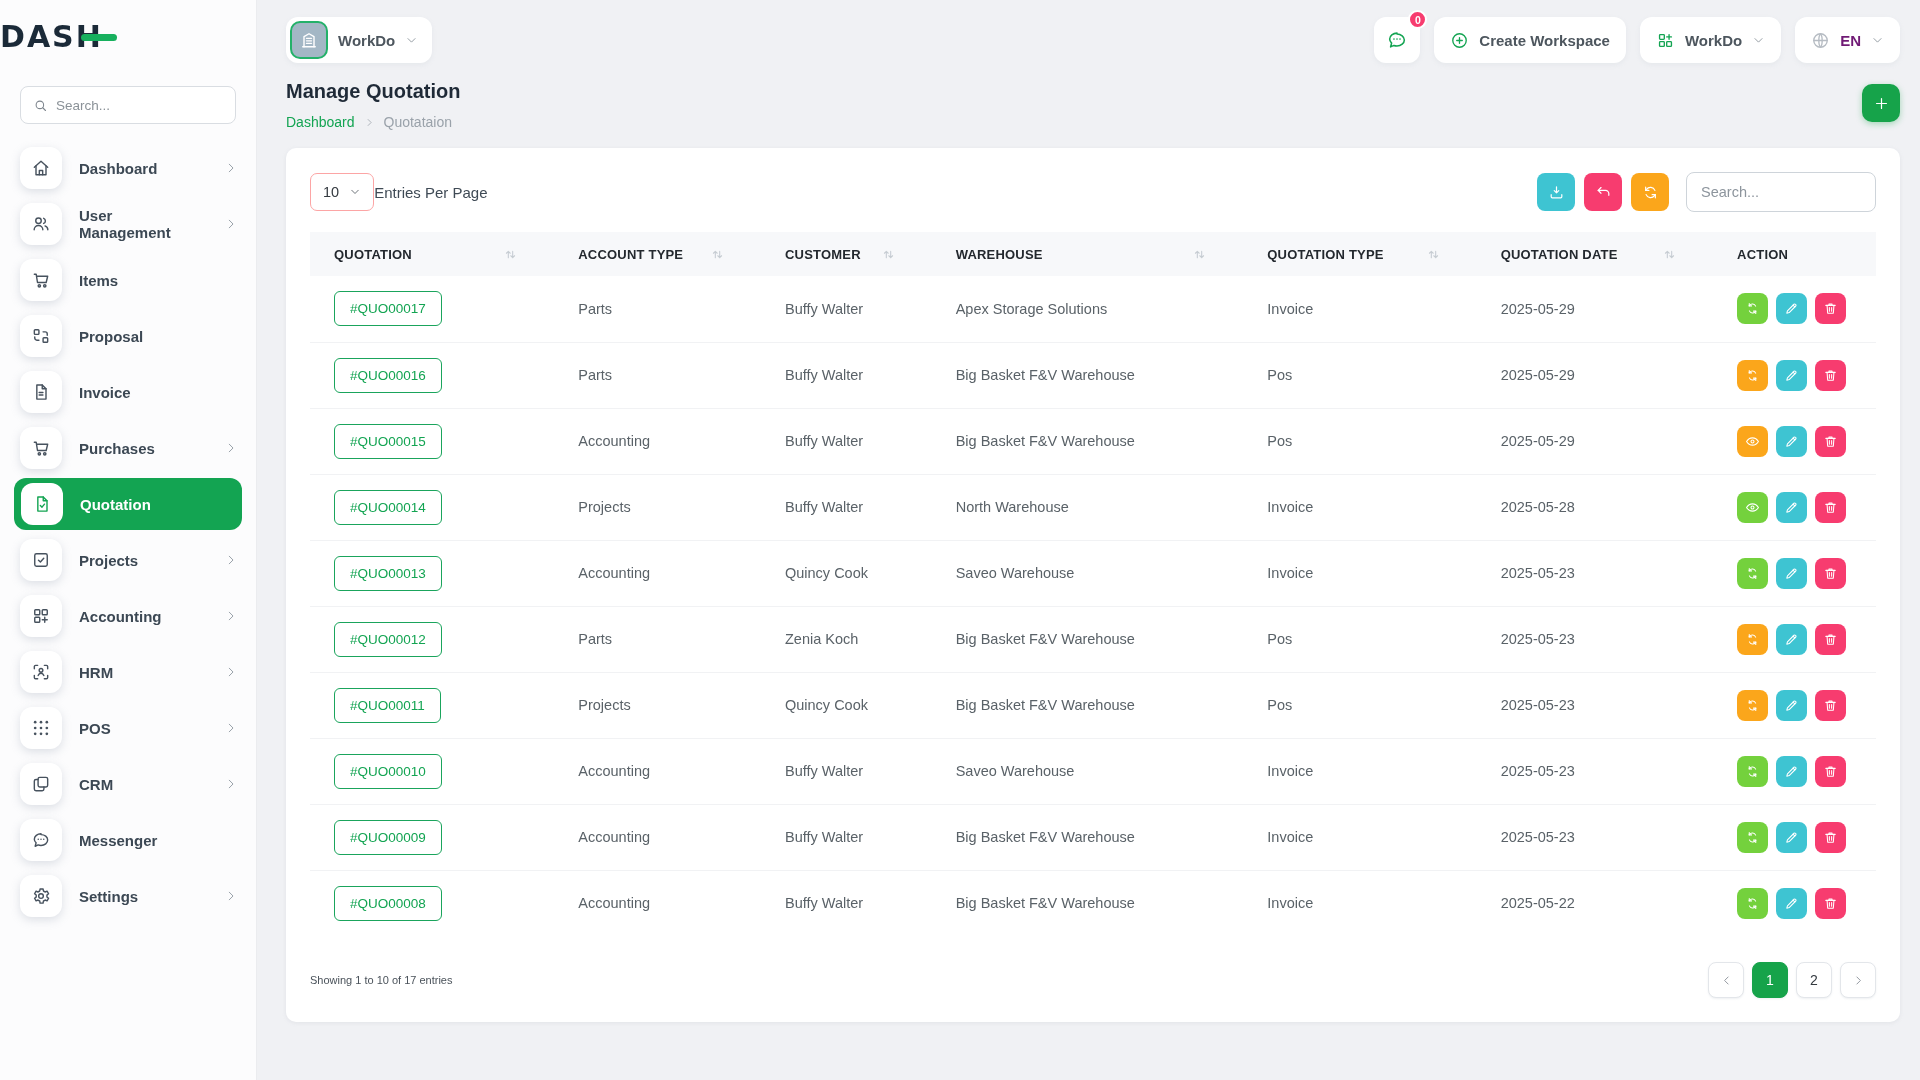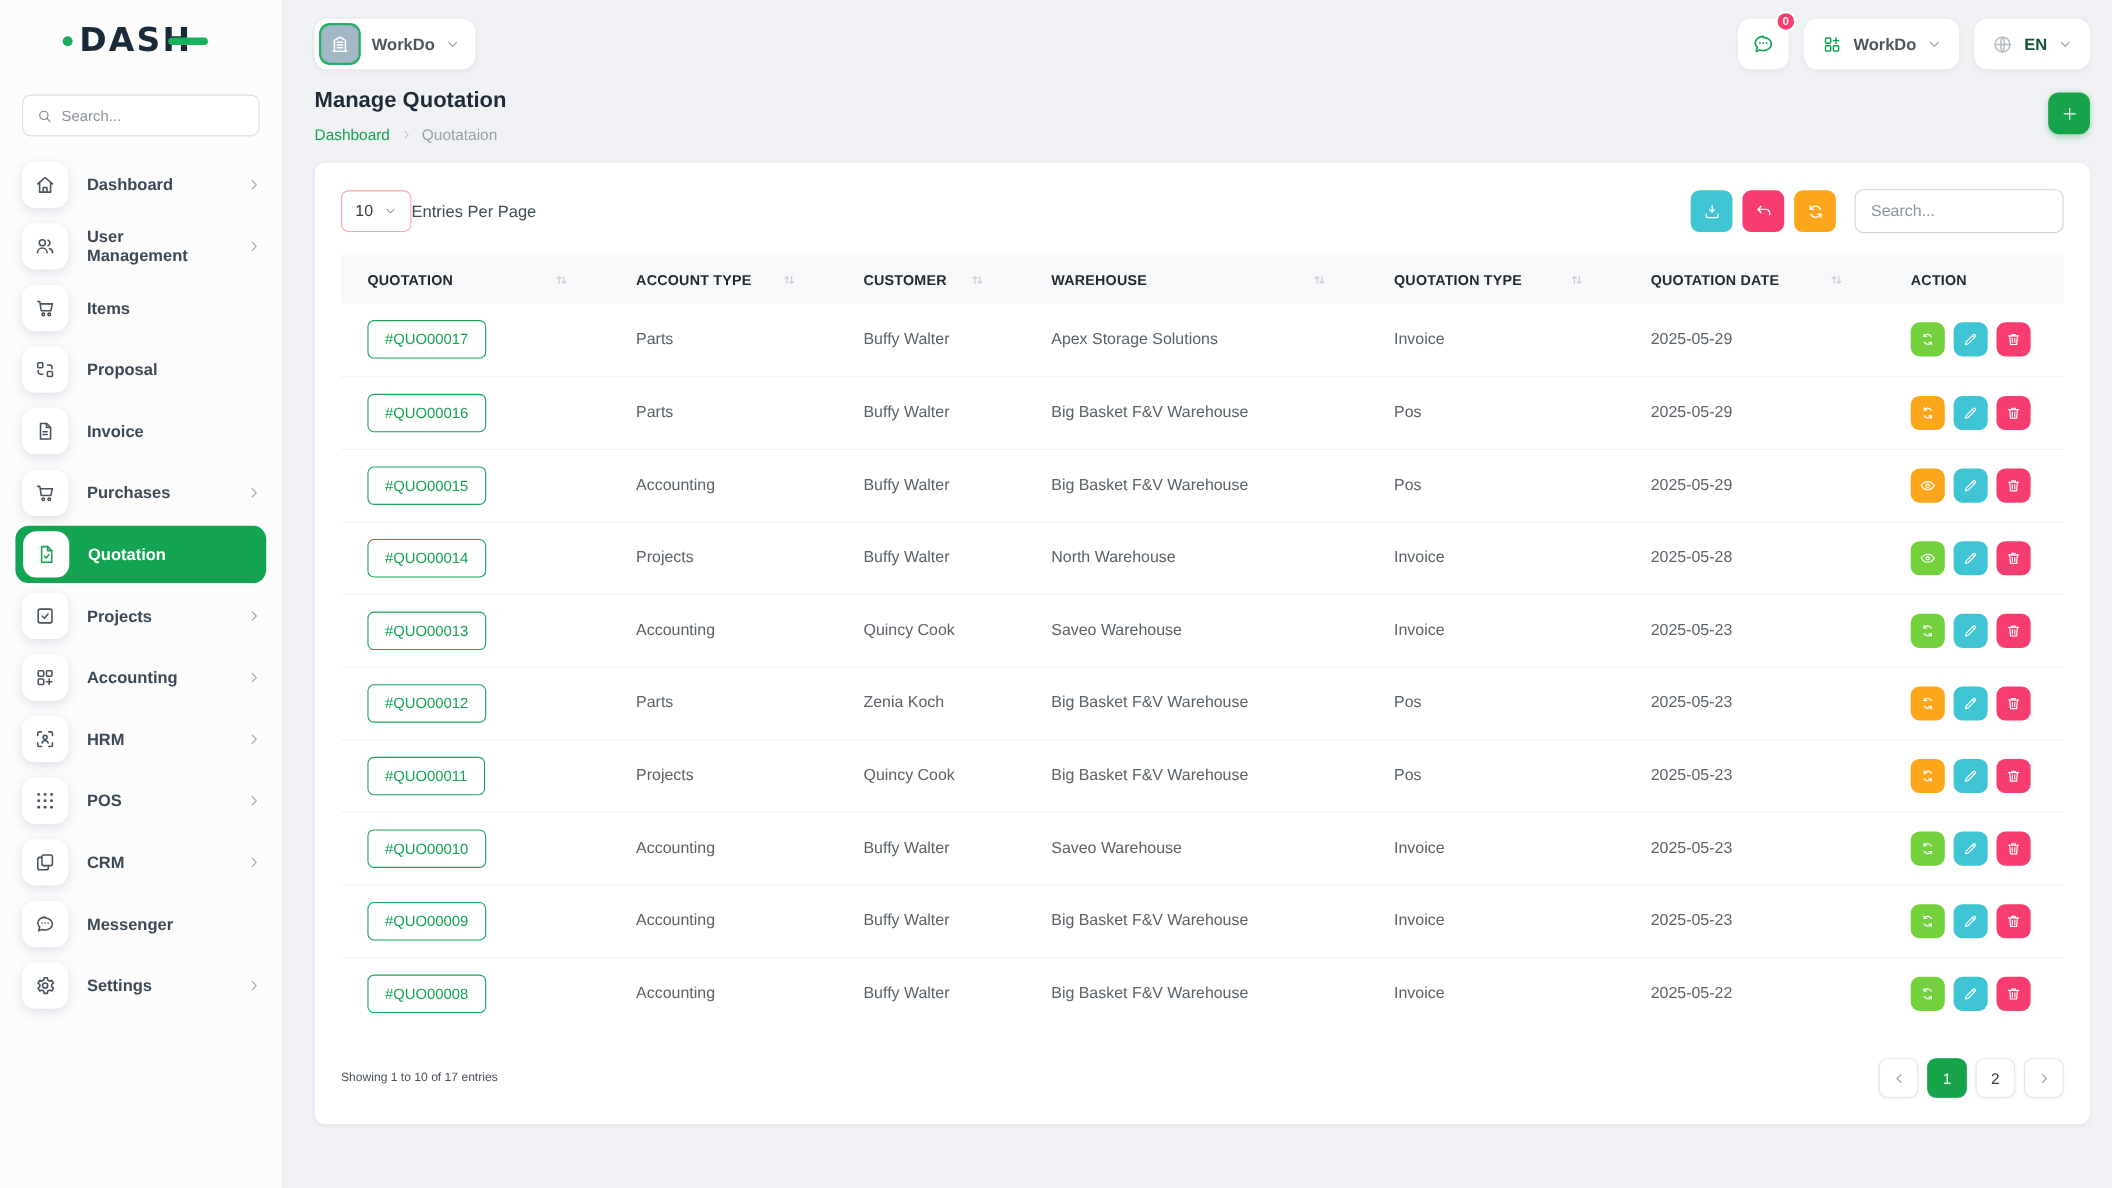--- a/index.html
+++ b/index.html
@@ -6,21 +6,21 @@
   html,body { width:1920px; height:1080px; overflow:hidden; background:#f0f1f4;
               font-family:"Liberation Sans", sans-serif; color:#3c4854; }
   button { font-family:inherit; border:none; background:none; cursor:pointer; }
   input  { font-family:inherit; outline:none; }
   svg { display:block; }
   .ic svg { width:100%; height:100%; }
 
   
   .sidebar { position:fixed; left:0; top:0; width:256px; height:1080px; background:#fcfcfd;
              box-shadow:1px 0 0 rgba(0,0,0,.02); z-index:5; }
-  .logo-wrap { height:72px; display:flex; align-items:center; padding-left:72px; }
+  .logo-wrap { height:72px; display:flex; align-items:center; }
   .logo-text { font-family:"DejaVu Sans",sans-serif; font-weight:800; font-size:30px;
                color:#1b2a38; letter-spacing:2px; position:relative; }
   .logo-text::before { content:""; position:absolute; left:-15px; top:14px; width:9px; height:9px;
                border-radius:50%; background:#17b05e; }
   .logo-text::after { content:""; position:absolute; right:-14px; top:15px; width:36px; height:7px;
                border-radius:4px; background:#17b05e; }
   .side-search { margin:14px 20px 10px; height:38px; background:#fff; border:1px solid #d9dde2;
                border-radius:8px; display:flex; align-items:center; padding:0 12px; gap:8px; }
   .side-search .ic { width:15px; height:15px; color:#7e868e; flex:0 0 auto; }
   .side-search input { border:none; width:100%; font-size:13.5px; color:#4a525a; background:transparent; }
@@ -51,21 +51,21 @@
   .ws-tile .ic { width:20px; height:20px; color:#fff; }
   .topbar-right { display:flex; align-items:center; gap:14px; }
   .chat-pill { width:46px; padding:0; justify-content:center; position:relative; }
   .chat-pill .ic { width:22px; height:22px; color:#13a452; }
   .badge { position:absolute; top:-7px; right:-7px; min-width:19px; height:19px; border-radius:10px;
            background:#f73c6f; color:#fff; font-size:10.5px; font-weight:700; display:flex;
            align-items:center; justify-content:center; border:2px solid #fff; }
   .green-ic { color:#13a452; } .gray-ic { color:#b6bcc3; }
   .pill .mini-ic { width:19px; height:19px; }
   .pill .chev { width:13px; height:13px; color:#8d959d; }
-  .lang-label { color:#14532d; font-weight:700; }
+  .lang-label { color:#701a75; font-weight:700; }
 
   .page-head { display:flex; align-items:flex-start; justify-content:space-between; margin-top:8px; }
   .page-title { font-size:20px; font-weight:700; color:#1f2a37; }
   .breadcrumb { display:flex; align-items:center; gap:9px; margin-top:11px; font-size:14px; }
   .bc-root { color:#13a452; } .bc-sep { width:11px; height:11px; color:#9aa2aa; } .bc-cur { color:#9aa2aa; }
   .add-btn { width:38px; height:38px; border-radius:10px; background:#16a34a; display:flex;
              align-items:center; justify-content:center; margin-top:4px; box-shadow:0 2px 6px rgba(22,163,74,.35); }
   .add-btn .ic { width:17px; height:17px; color:#fff; }
 
   
@@ -403,20 +403,29 @@
             <svg viewBox="0 0 24 24" fill="none" stroke="currentColor" stroke-width="1.7" stroke-linecap="round" stroke-linejoin="round">
               <path d="M12 4.5c-4.4 0-8 2.9-8 6.5 0 1.7.8 3.2 2.1 4.4L5 19.5l3.6-1.6c1 .4 2.2.6 3.4.6 4.4 0 8-2.9 8-6.5s-3.6-6.5-8-6.5z"></path>
               <g fill="currentColor" stroke="none">
                 <circle cx="8.7" cy="11" r=".9"></circle>
                 <circle cx="12" cy="11" r=".9"></circle>
                 <circle cx="15.3" cy="11" r=".9"></circle>
               </g>
             </svg>
           </span>
         <span class="badge">0</span>
+      </button>
+      <button class="pill">
+        <span class="mini-ic ic green-ic">
+            <svg viewBox="0 0 24 24" fill="none" stroke="currentColor" stroke-width="1.7" stroke-linecap="round" stroke-linejoin="round">
+              <circle cx="12" cy="12" r="8.5"></circle>
+              <path d="M12 8.5v7M8.5 12h7"></path>
+            </svg>
+          </span>
+        <span>Create Workspace</span>
       </button>
       <button class="pill">
         <span class="mini-ic ic green-ic">
             <svg viewBox="0 0 24 24" fill="none" stroke="currentColor" stroke-width="1.7" stroke-linecap="round" stroke-linejoin="round">
               <rect x="4.5" y="4.5" width="6" height="6" rx="1"></rect>
               <rect x="4.5" y="13.5" width="6" height="6" rx="1"></rect>
               <rect x="13.5" y="13.5" width="6" height="6" rx="1"></rect>
               <path d="M16.5 4.5v6M13.5 7.5h6"></path>
             </svg>
           </span>

